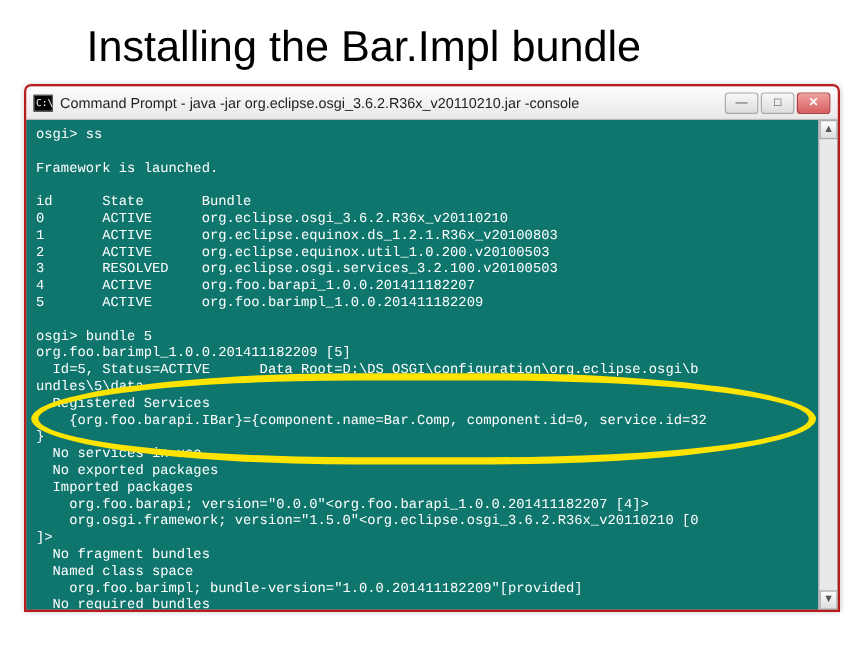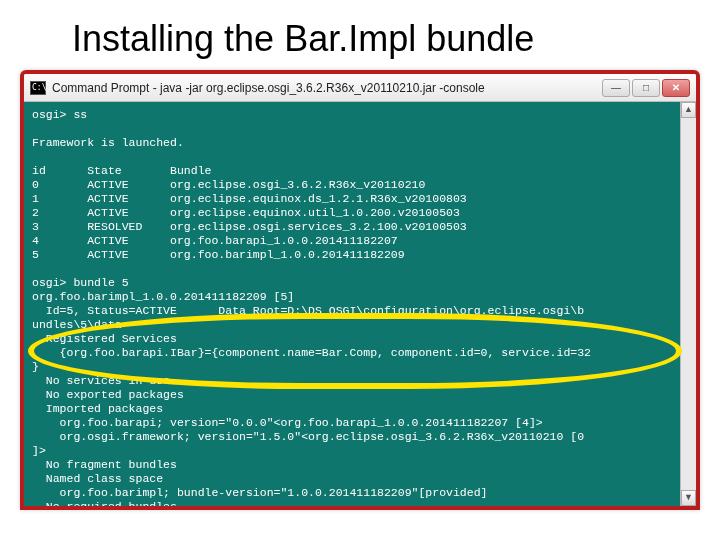--- a/index.html
+++ b/index.html
@@ -12,21 +12,21 @@
     position: relative;
   }
   .slide-title {
     font-size: 36px;
     font-weight: normal;
     padding: 18px 20px 10px 72px;
     color: #000;
   }
   .window {
     margin: 0 20px;
-    border: 4px solid #b91c1c;
+    border: 2px solid #b91c1c;
     border-radius: 6px 6px 0 0;
     box-shadow: 0 0 4px rgba(0,0,0,0.2);
     overflow: hidden;
     height: 440px;
     position: relative;
   }
   .titlebar {
     height: 28px;
     background: linear-gradient(#fdfdfd, #e8e8e8);
     border-bottom: 1px solid #bbb;

